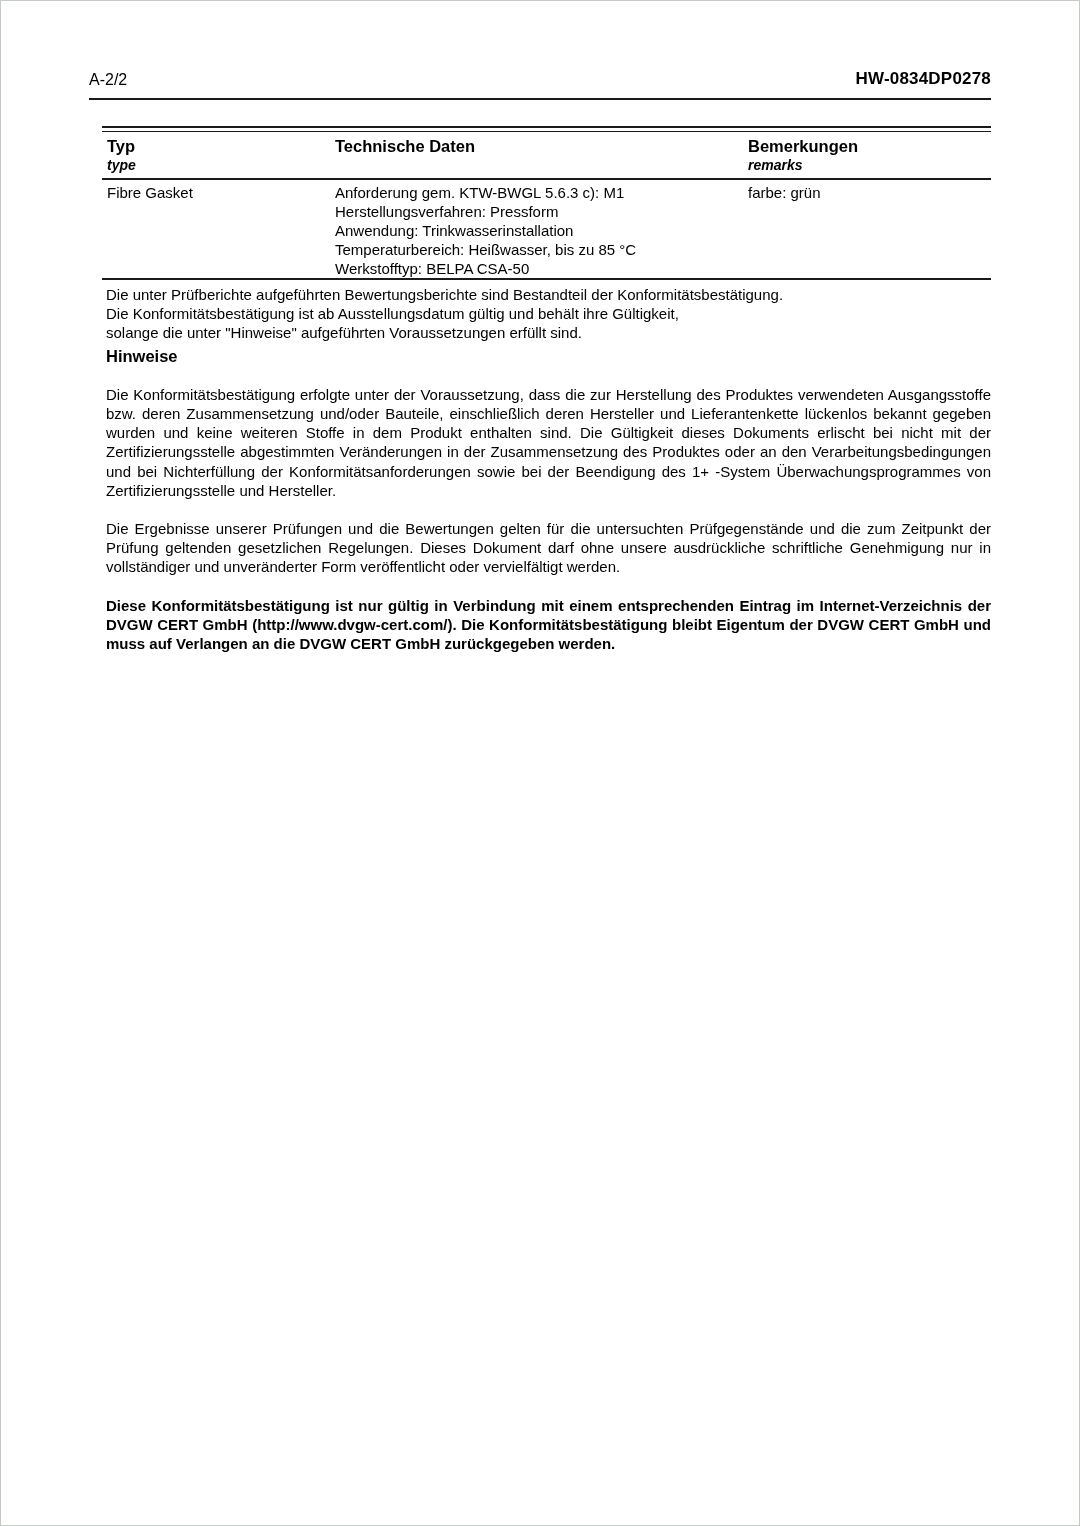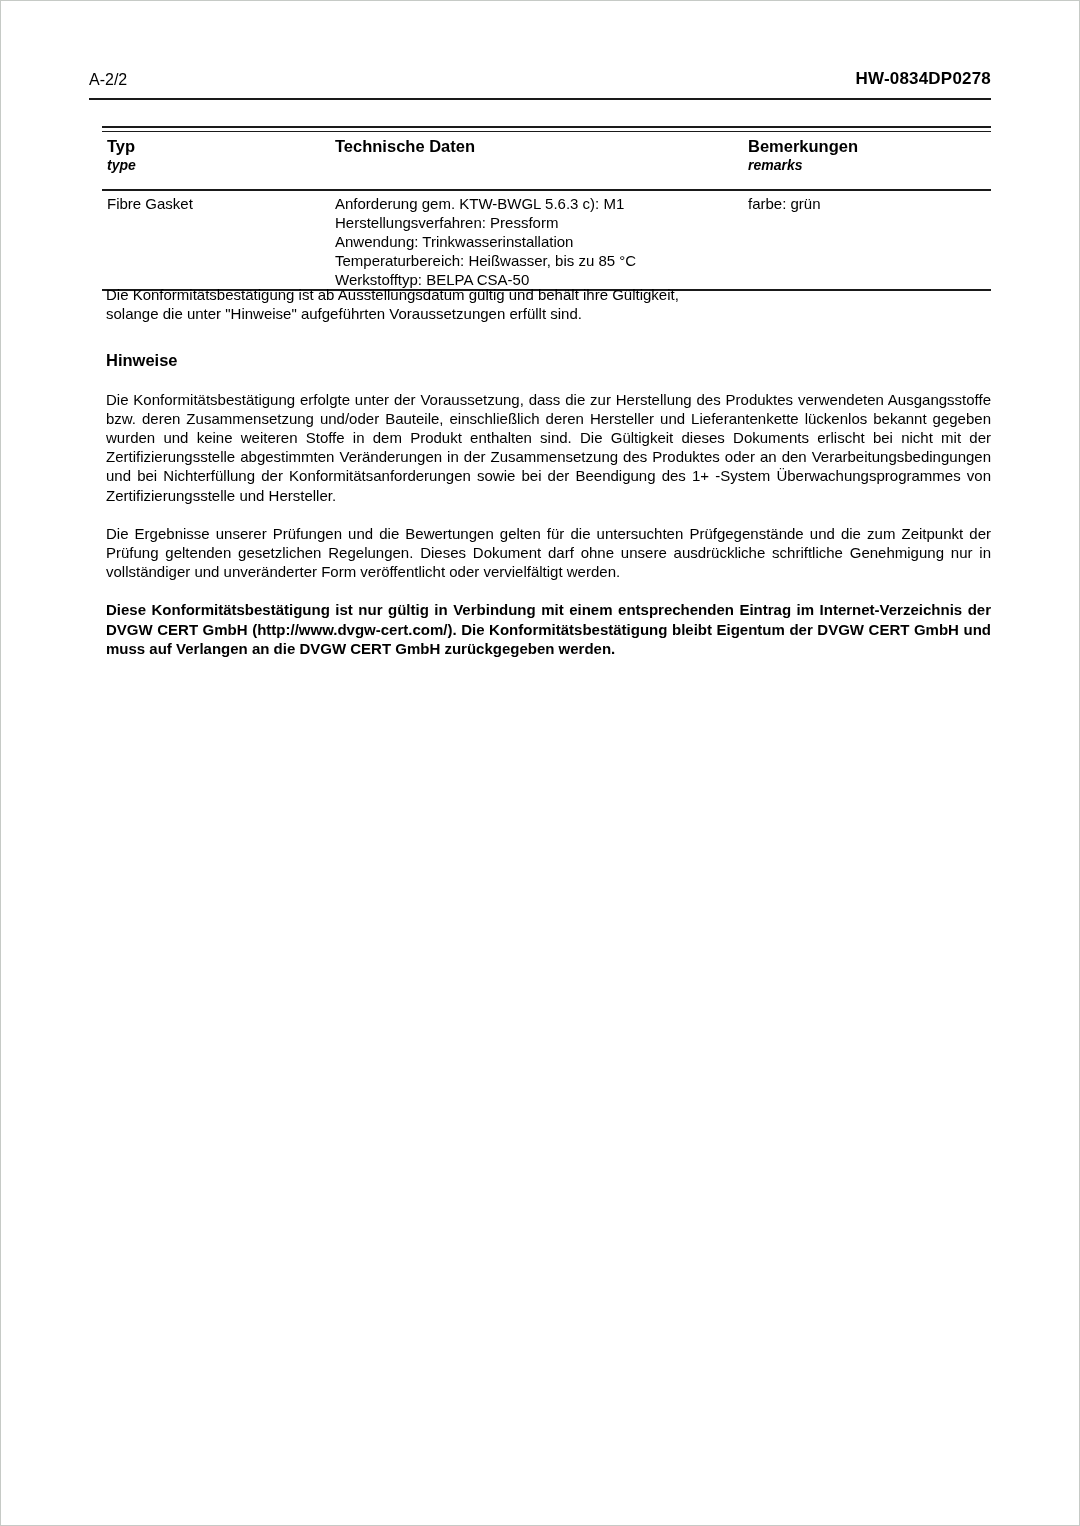--- a/index.html
+++ b/index.html
@@ -52,39 +52,39 @@
   }
   .dbl-rule {
     height: 6px;
     border-top: 2px solid #1a1a1a;
     border-bottom: 1px solid #1a1a1a;
   }
   .t-grid {
     display: grid;
     grid-template-columns: 228px 413px auto;
   }
-  .t-head { padding-top: 4px; padding-bottom: 14px; border-bottom: 2px solid #1a1a1a; }
+  .t-head { padding-top: 4px; padding-bottom: 3px; border-bottom: 2px solid #1a1a1a; }
   .t-head .c-label    { font-size: 16.5px; font-weight: bold; line-height: 20px; }
   .t-head .c-sublabel { font-size: 14px; font-weight: bold; font-style: italic; line-height: 19px; }
   .t-body { padding-top: 3px; border-bottom: 2px solid #1a1a1a; }
   .cell { padding-left: 5px; }
   
   .content {
     position: absolute;
     left: 105px;
     top: 284px;
     width: 885px;
     font-size: 15px;
     line-height: 19.2px;
   }
   .intro-line { white-space: nowrap; }
   .notes-heading {
     font-size: 16.5px;
     font-weight: bold;
-    margin-top: 28px;
+    margin-top: 4px;
   }
   .para {
     margin-top: 19px;
     text-align: justify;
   }
   .para:last-child { margin-top: 19px; font-weight: bold; }
 </style>
 </head>
 <body>
 
@@ -125,20 +125,21 @@
         <div>Werkstofftyp: BELPA CSA-50</div>
       </div>
       <div class="cell">
         <div>farbe: grün</div>
       </div>
     </div>
   </div>
 
   <div class="content">
     <div class="intro">
+      <div class="intro-line">Die unter Prüfberichte aufgeführten Bewertungsberichte sind Bestandteil der Konformitätsbestätigung.</div>
       <div class="intro-line">Die Konformitätsbestätigung ist ab Ausstellungsdatum gültig und behält ihre Gültigkeit,</div>
       <div class="intro-line">solange die unter "Hinweise" aufgeführten Voraussetzungen erfüllt sind.</div>
     </div>
 
     <div class="notes-heading">Hinweise</div>
 
     <p class="para">Die Konformitätsbestätigung erfolgte unter der Voraussetzung, dass die zur Herstellung des Produktes verwendeten Ausgangsstoffe bzw. deren Zusammensetzung und/oder Bauteile, einschließlich deren Hersteller und Lieferantenkette lückenlos bekannt gegeben wurden und keine weiteren Stoffe in dem Produkt enthalten sind. Die Gültigkeit dieses Dokuments erlischt bei nicht mit der Zertifizierungsstelle abgestimmten Veränderungen in der Zusammensetzung des Produktes oder an den Verarbeitungsbedingungen und bei Nichterfüllung der Konformitätsanforderungen sowie bei der Beendigung des 1+ -System Überwachungsprogrammes von Zertifizierungsstelle und Hersteller.</p>
     <p class="para">Die Ergebnisse unserer Prüfungen und die Bewertungen gelten für die untersuchten Prüfgegenstände und die zum Zeitpunkt der Prüfung geltenden gesetzlichen Regelungen.  Dieses Dokument darf ohne unsere ausdrückliche schriftliche Genehmigung nur in vollständiger und unveränderter Form veröffentlicht oder vervielfältigt werden.</p>
     <p class="para">Diese Konformitätsbestätigung ist nur gültig in Verbindung mit einem entsprechenden Eintrag im Internet-Verzeichnis der DVGW CERT GmbH (http://www.dvgw-cert.com/). Die Konformitätsbestätigung bleibt Eigentum der DVGW CERT GmbH und muss auf Verlangen an die DVGW CERT GmbH zurückgegeben werden.</p>
   </div>

